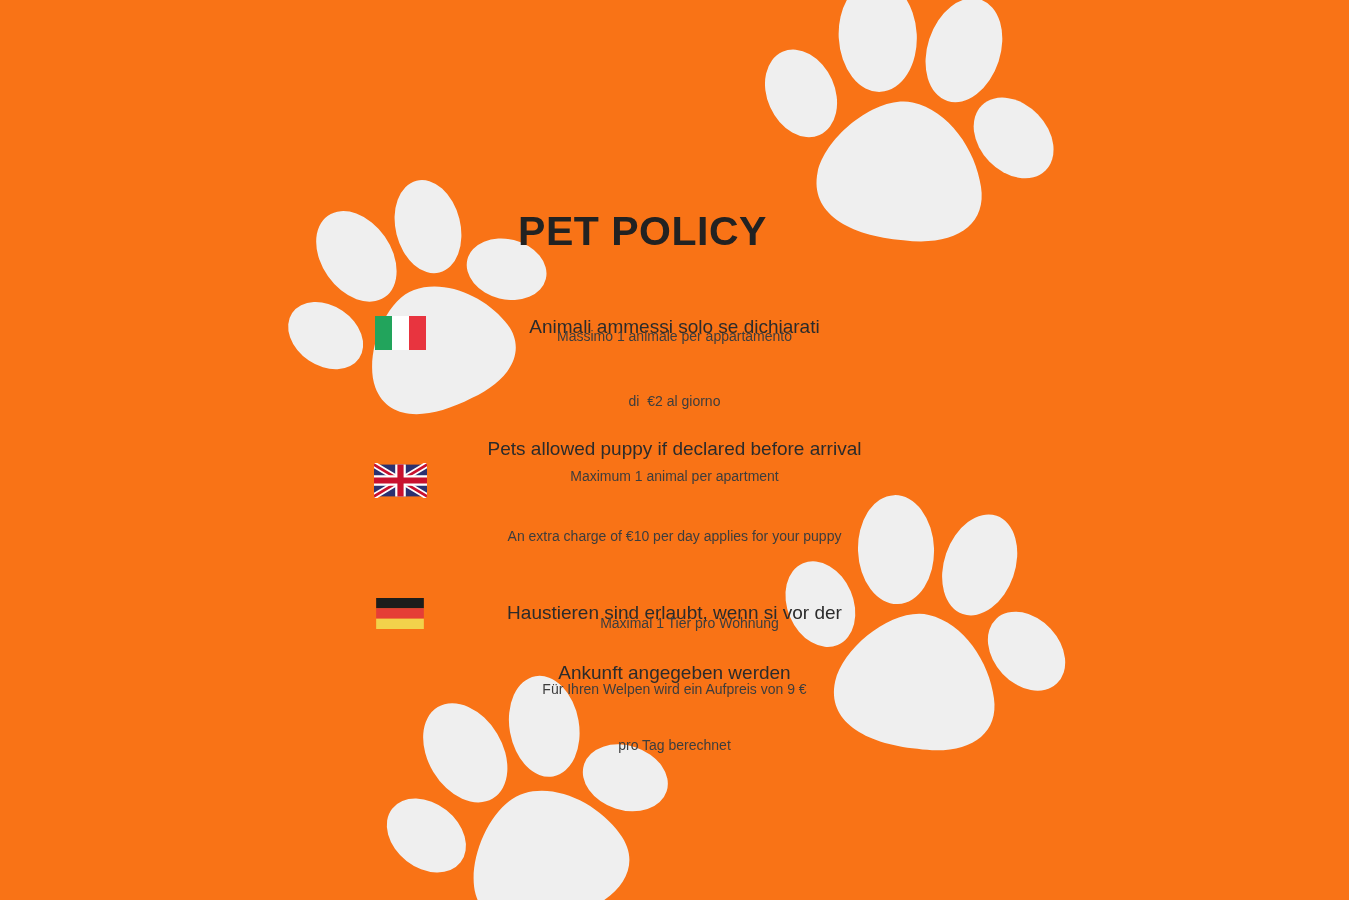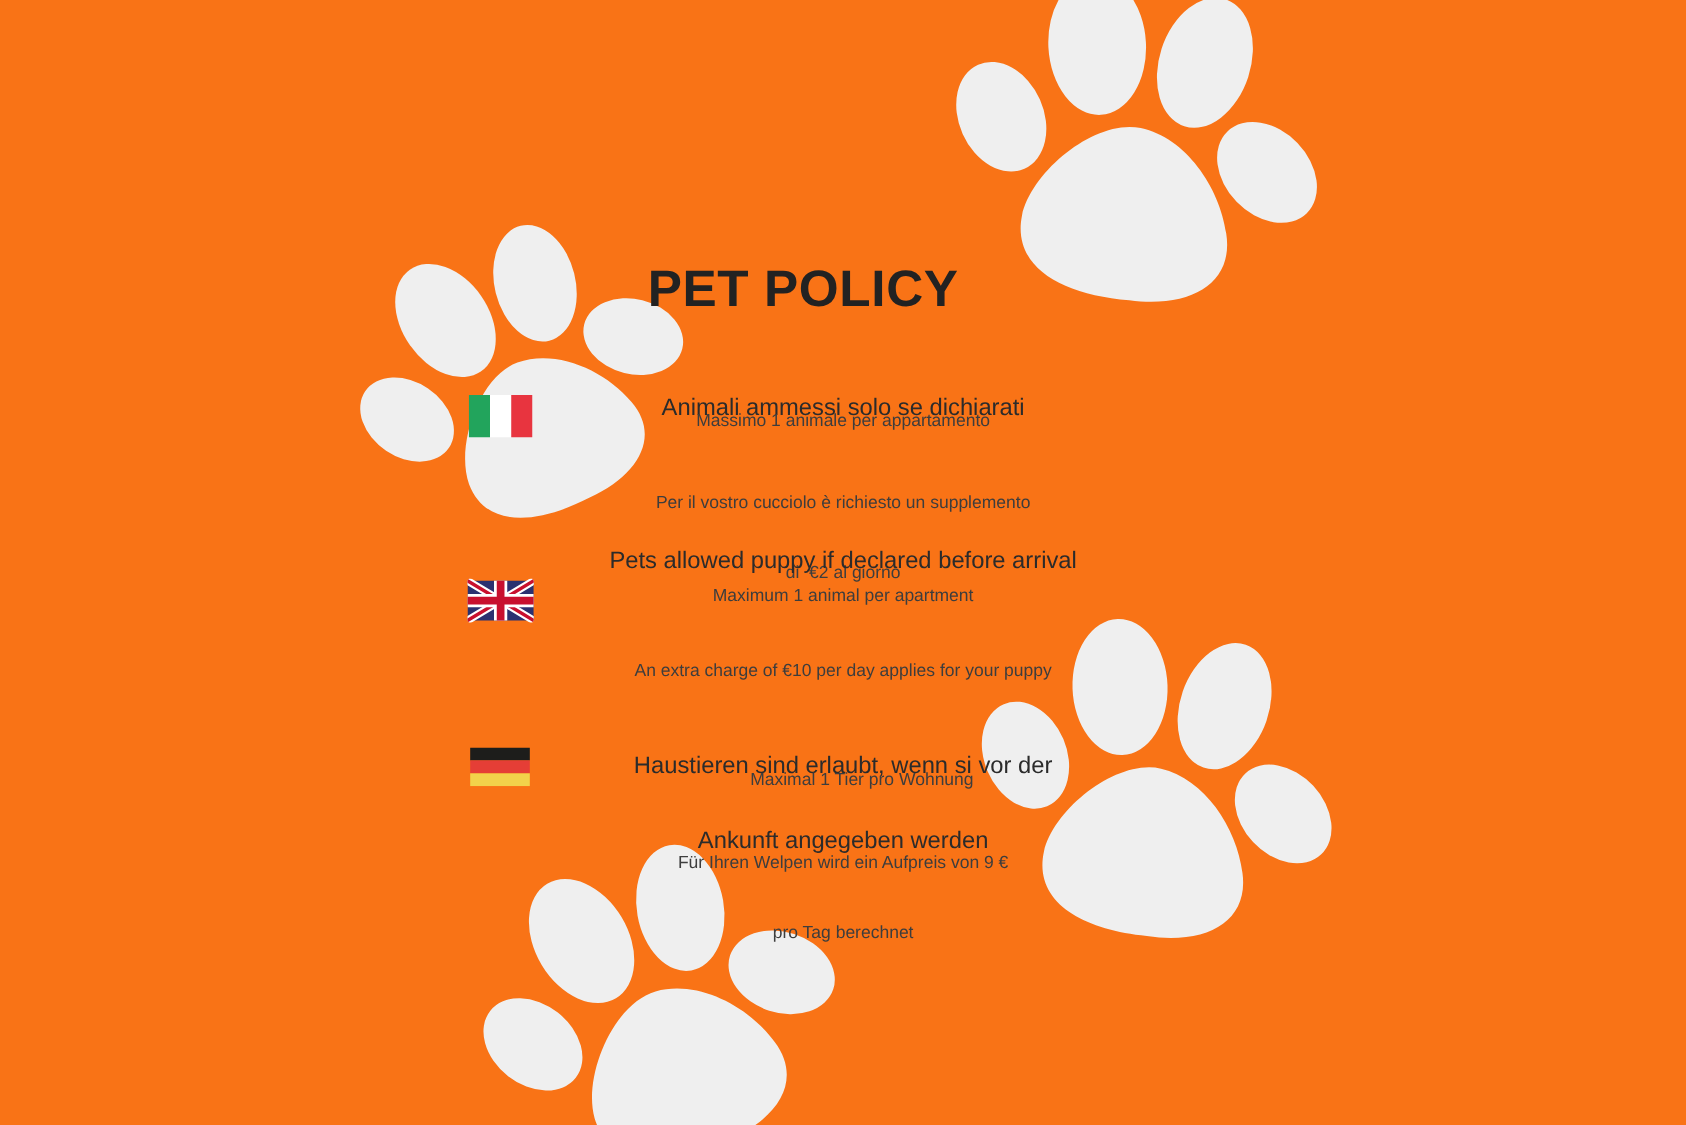--- a/index.html
+++ b/index.html
@@ -84,21 +84,20 @@
     <svg class="flag flag-it" viewBox="0 0 60 40">
       <rect x="0" y="0" width="20" height="40" fill="#22a45c"></rect>
       <rect x="20" y="0" width="20" height="40" fill="#ffffff"></rect>
       <rect x="40" y="0" width="20" height="40" fill="#e8343f"></rect>
     </svg>
     <div class="tline heading s1-h">
       <div>Animali ammessi solo se dichiarati</div>
     </div>
     <div class="tline body-line s1-r1">Massimo 1 animale per appartamento</div>
     <div class="tline body-line s1-r2">
-      <div>Per il vostro cucciolo è richiesto un supplemento</div>
       <div>di  €2 al giorno</div>
     </div>
   </div>
 
   <div>
     <svg class="flag flag-uk" viewBox="0 0 60 36">
       <rect width="60" height="36" fill="#2b3170"></rect>
       <path d="M0,0 L60,36 M60,0 L0,36" stroke="#ffffff" stroke-width="7"></path>
       <path d="M0,0 L60,36 M60,0 L0,36" stroke="#c8102e" stroke-width="3"></path>
       <path d="M30,0 V36 M0,18 H60" stroke="#ffffff" stroke-width="12"></path>

